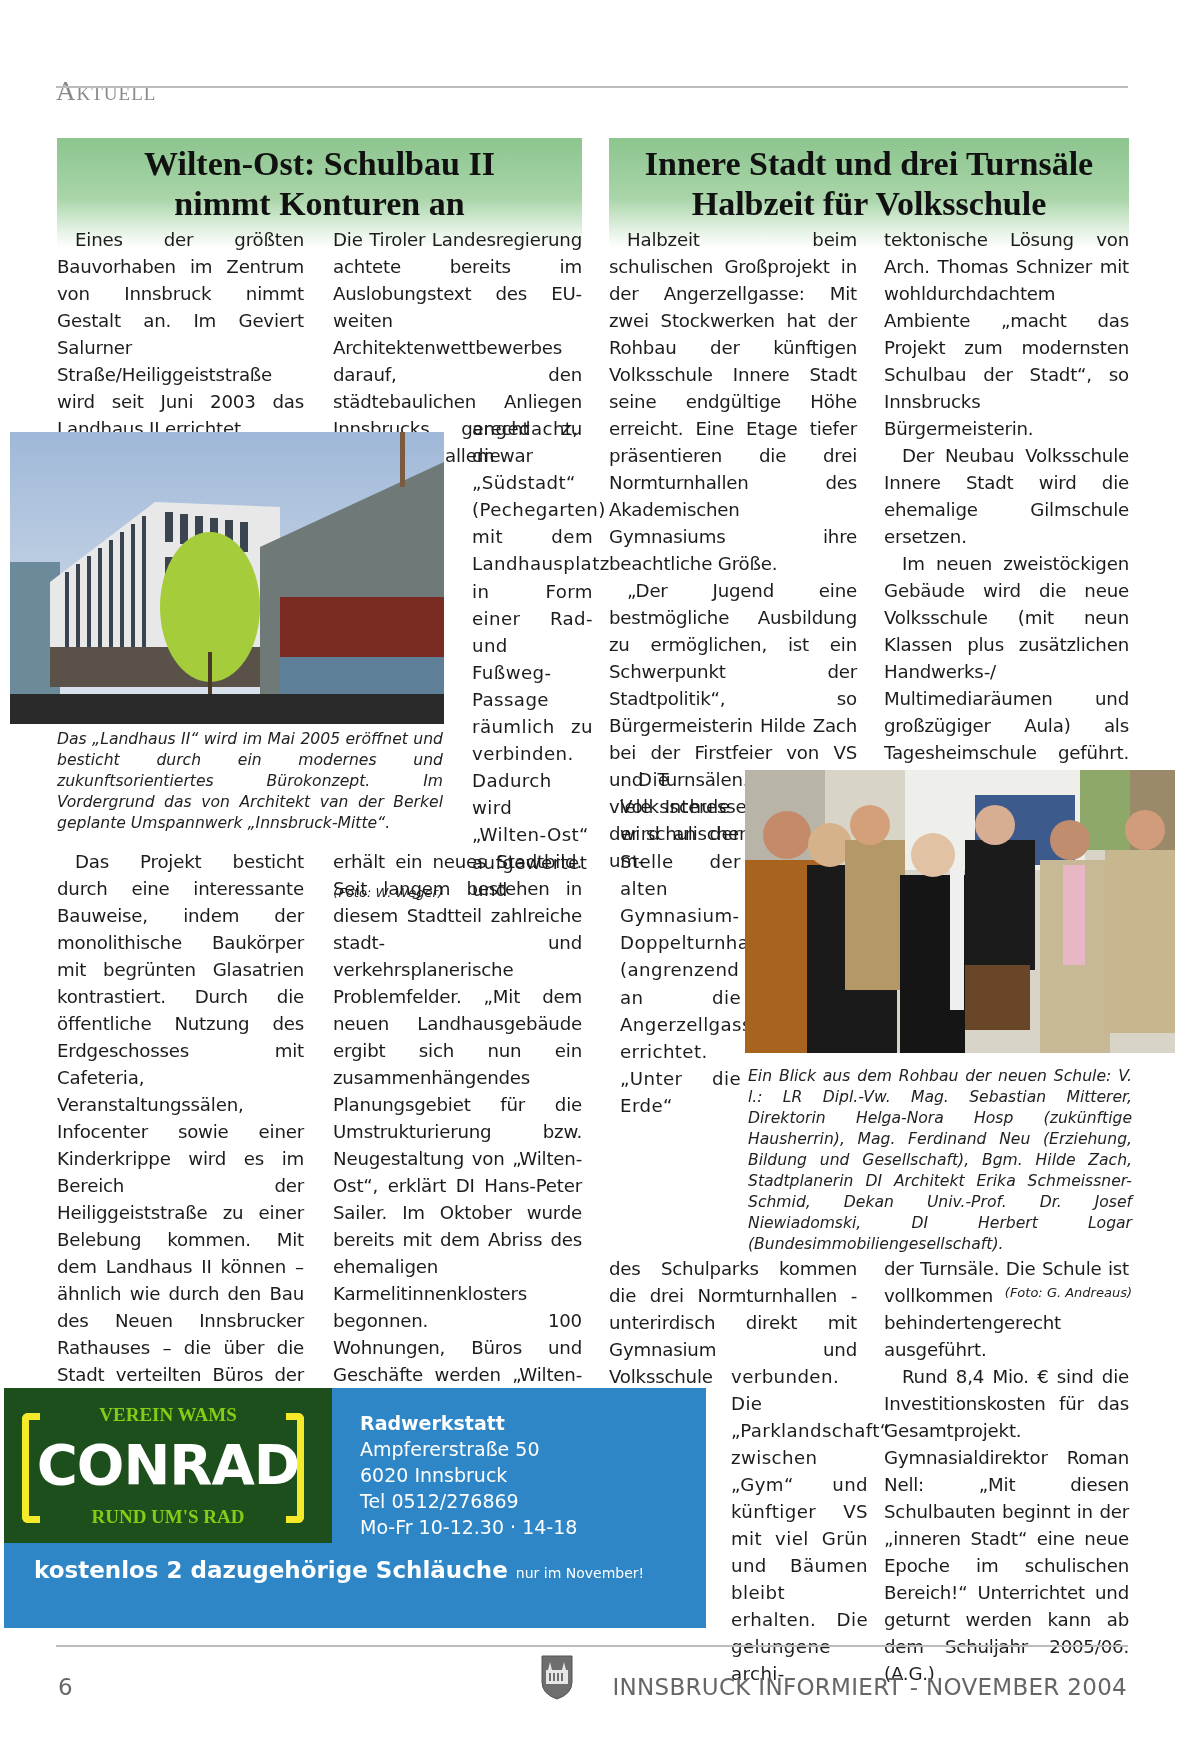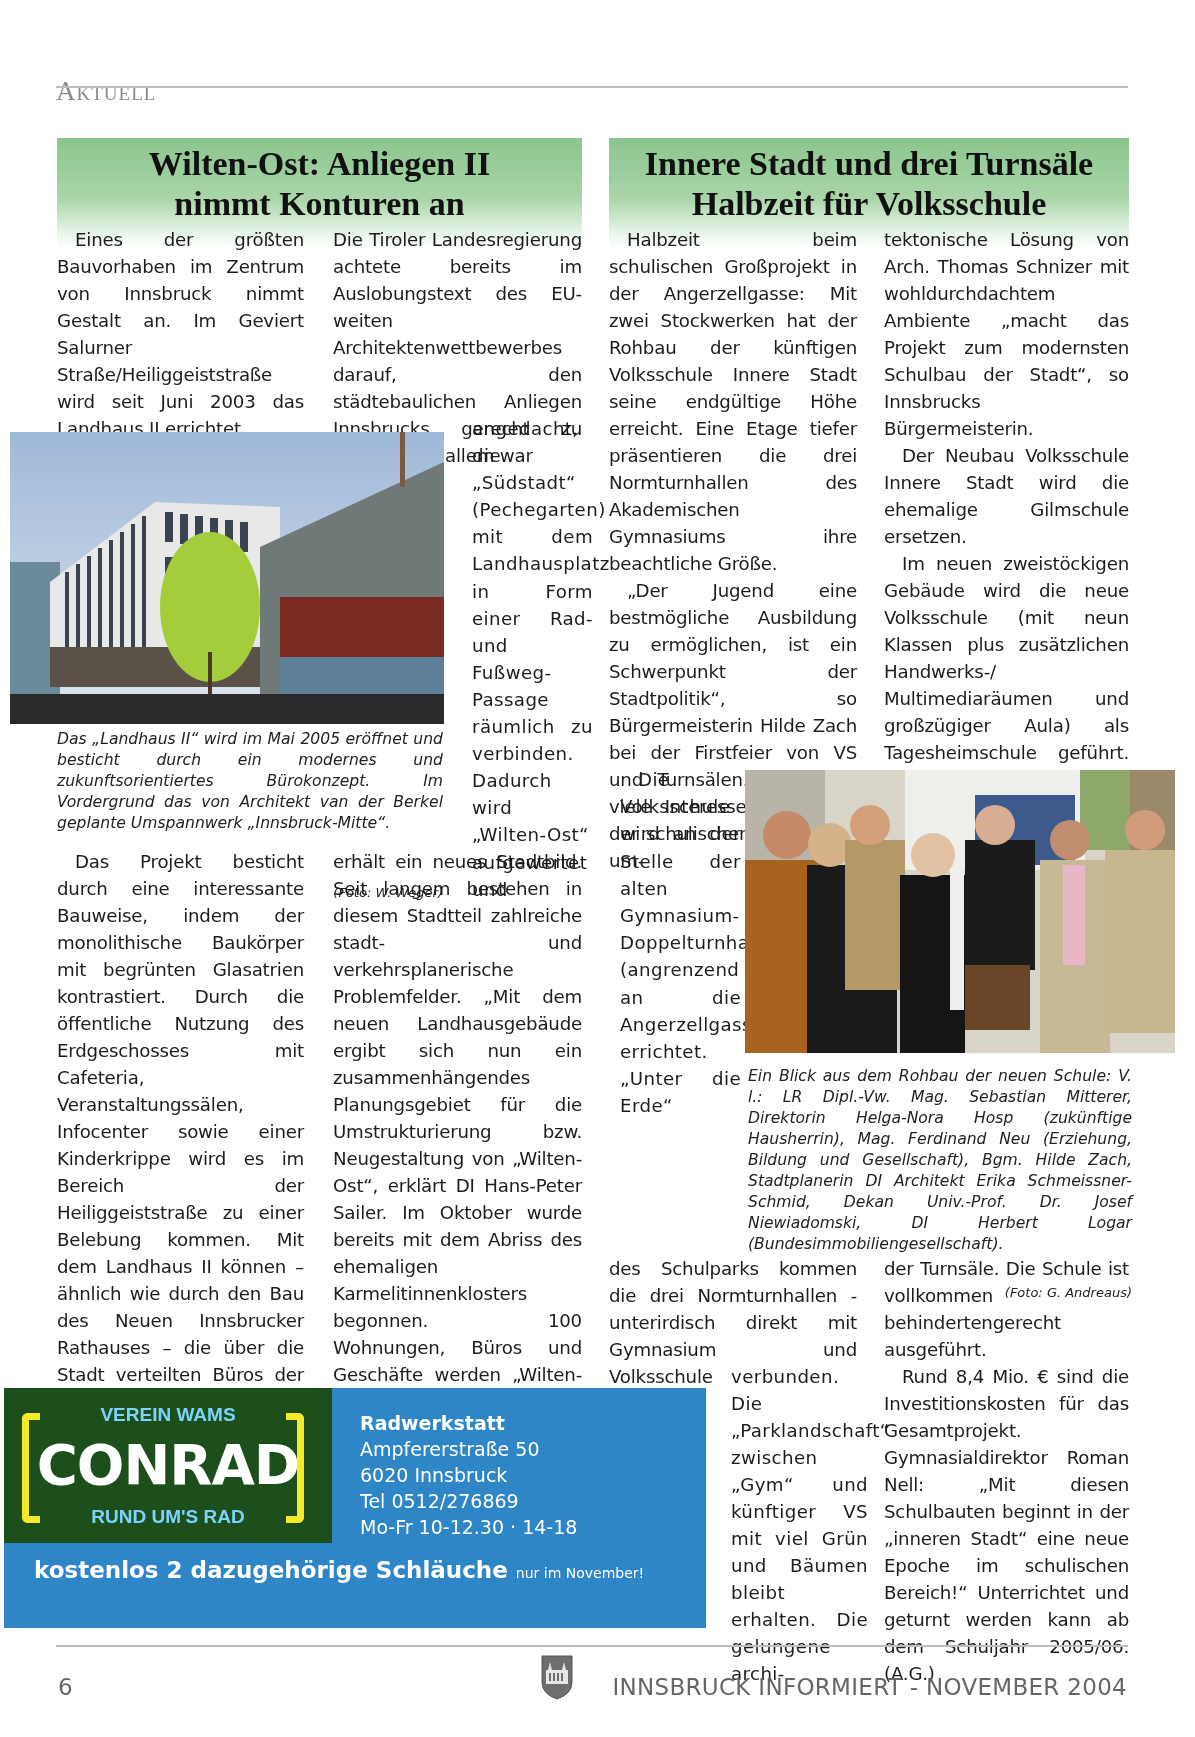--- a/index.html
+++ b/index.html
@@ -12,33 +12,33 @@
   .headline { font-family: "Liberation Serif", "DejaVu Serif", serif; font-weight: bold; text-align: center; color: #111; line-height: 40px; font-size: 34px; }
   .col { font-size: 18.2px; line-height: 27px; text-align: justify; color: #1c1c1c; letter-spacing: -0.2px; }
   .col p { margin: 0; }
   .col .indent { text-indent: 18px; }
   .narrow { font-size: 18.2px; line-height: 27px; text-align: justify; letter-spacing: 0.4px; margin-left: 11px; }
   .caption { font-style: italic; font-size: 15.6px; line-height: 21px; color: #222; text-align: justify; }
   .credit { font-size: 13px; font-style: italic; float: right; margin-top: 48px; }
   .photo { overflow: hidden; }
   .ad { background: #2f86c6; }
   .ad-logo { background: #1d4f1d; }
-  .ad-yellow { color: #7dd3fc; font-weight: bold; font-family: Liberation Sans, sans-serif; }
+  .ad-yellow { color: #84cc16; font-weight: bold; font-family: Liberation Serif, serif; }
   .ad-white { color: #ffffff; font-family: "DejaVu Sans", sans-serif; }
   .footer-text { font-size: 23px; color: #666; letter-spacing: 0.3px; }
 </style>
 </head>
 <body>
 
 <div class="abs section-label">Aktuell</div>
 <div class="abs rule" style="left:56px; top:86px; width:1072px;"></div>
 
 <div class="abs headline-box" style="left:57px; top:138px; width:525px; height:110px;"></div>
 <div class="abs headline" style="left:57px; top:144px; width:525px;">
-  <div>Wilten-Ost: Anliegen II</div>
+  <div>Wilten-Ost: Schulbau II</div>
   <div>nimmt Konturen an</div>
 </div>
 
 <div class="abs col" style="left:57px; top:226px; width:247px;">
   <p class="indent">Eines der größten Bauvorhaben im Zentrum von Innsbruck nimmt Gestalt an. Im Geviert Salurner Straße/Heiliggeiststraße wird seit Juni 2003 das Landhaus II errichtet.</p>
 </div>
 <div class="abs col" style="left:333px; top:226px; width:249px;">
   <p>Die Tiroler Landesregierung achtete bereits im Auslobungstext des EU-weiten Architektenwettbewerbes darauf, den städtebaulichen Anliegen Innsbrucks gerecht zu werden. Vor allem war</p>
 </div>
 <div class="abs col narrow" style="left:461px; top:415px; width:121px; line-height:27.1px;">

